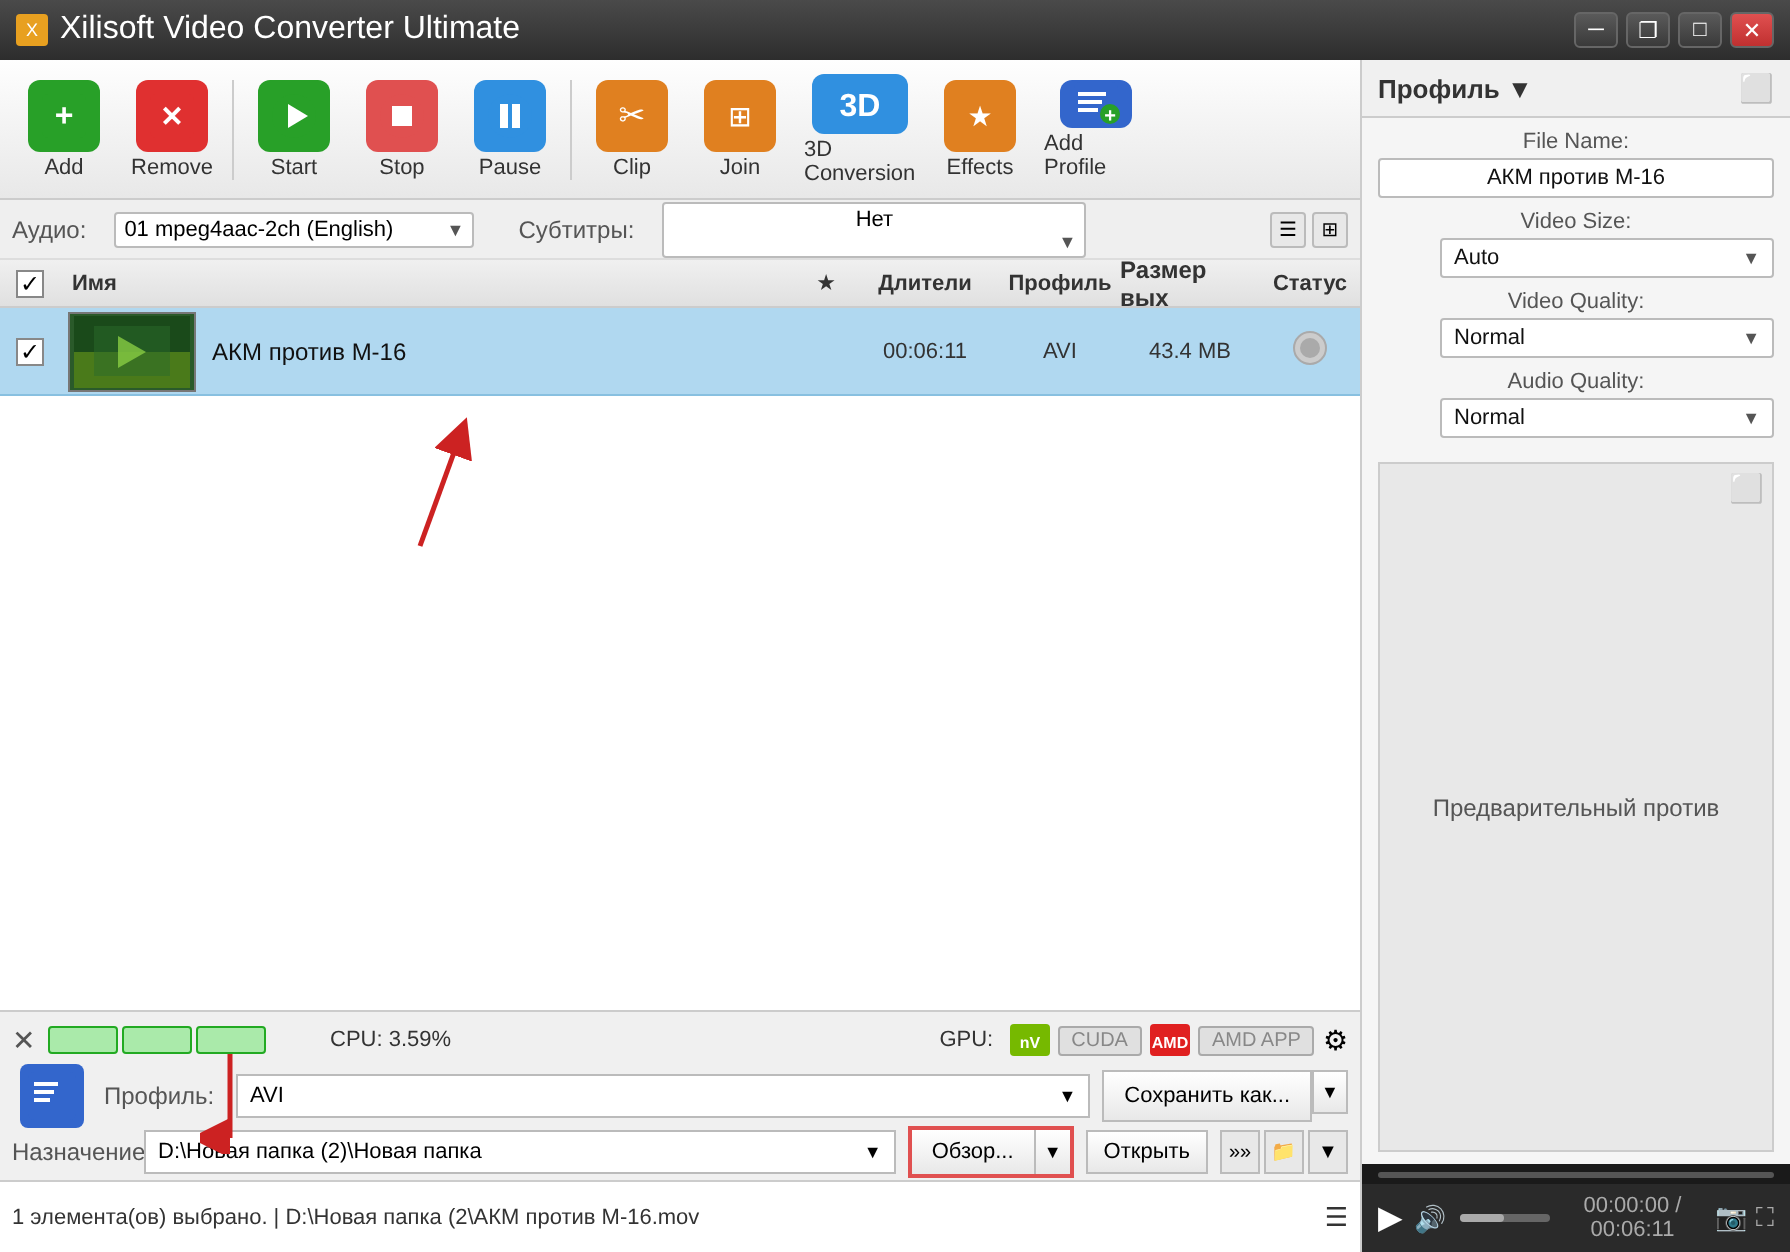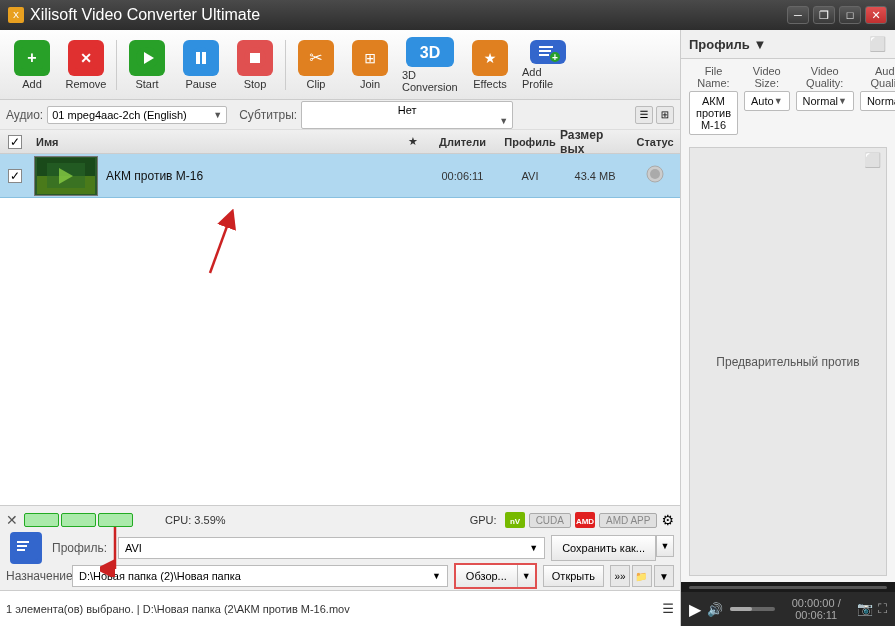--- a/index.html
+++ b/index.html
@@ -27,21 +27,21 @@
     .right-panel { width: 215px; background: #f5f5f5; border-left: 1px solid #ccc; display: flex; flex-direction: column; text-align: center; }
 
     
     .toolbar { background: linear-gradient(to bottom, #fefefe, #e8e8e8); border-bottom: 1px solid #ccc; display: flex; align-items: center; padding: 4px 6px; gap: 2px; height: 70px; }
     .toolbar-btn { display: flex; flex-direction: column; align-items: center; justify-content: center; width: 52px; height: 58px; cursor: pointer; border-radius: 4px; padding: 4px; }
     .toolbar-btn .icon-box { width: 36px; height: 36px; border-radius: 6px; display: flex; align-items: center; justify-content: center; font-size: 18px; margin-bottom: 2px; }
     .toolbar-btn .btn-label { font-size: 11px; color: #333; }
     .toolbar-separator { width: 1px; height: 50px; background: #ccc; margin: 0 2px; }
 
     
-    .audio-bar { display: flex; align-items: center; padding: 4px 6px; background: #efefef; border-bottom: 1px solid #ddd; gap: 4px; height: 30px; }
+    .audio-bar { display: flex; align-items: center; padding: 4px 6px; background: #efefef; border-bottom: 1px solid #ddd; gap: 14px; height: 30px; }
     .audio-bar label { font-size: 12px; color: #555; }
     .combo-box { border: 1px solid #bbb; background: white; border-radius: 2px; padding: 2px 4px; font-size: 11px; display: flex; align-items: center; cursor: pointer; }
     .combo-box-audio { width: 180px; }
     .combo-box-sub { width: 212px; flex-direction: column; }
     .combo-arrow { margin-left: auto; font-size: 9px; color: #555; }
     .list-icons { display: flex; gap: 3px; margin-left: auto; }
     .list-icon { width: 18px; height: 18px; border: 1px solid #bbb; background: #e8e8e8; border-radius: 2px; display: flex; align-items: center; justify-content: center; cursor: pointer; font-size: 10px; }
 
     
     .file-list-container { flex: 1; background: white; overflow: hidden; }
@@ -90,24 +90,24 @@
     .nav-btn { border: 1px solid #bbb; background: #e8e8e8; height: 22px; width: 20px; display: flex; align-items: center; justify-content: center; font-size: 10px; cursor: pointer; }
 
     .status-bar { background: white; border-top: 1px solid #ccc; height: 36px; display: flex; align-items: center; padding: 0 6px; font-size: 11px; color: #333; }
     .status-bar-icons { margin-left: auto; display: flex; gap: 4px; }
 
     
     .right-panel-header { padding: 6px 8px; display: flex; align-items: center; justify-content: space-between; border-bottom: 1px solid #ccc; background: #f0f0f0; }
     .right-panel-title { font-size: 13px; font-weight: bold; color: #333; }
     .right-panel-expand { cursor: pointer; font-size: 14px; color: #555; }
     
-    .right-panel-content { padding: 6px 8px; display: flex; flex-direction: row; gap: 6px; }
+    .right-panel-content { padding: 6px 8px; display: flex; flex-direction: column; gap: 6px; }
     .field-label { font-size: 11px; color: #555; margin-bottom: 2px; }
     .field-value { border: 1px solid #bbb; background: white; padding: 3px 6px; font-size: 11px; color: #111; border-radius: 2px; }
-    .field-combo { border: 1px solid #bbb; background: white; padding: 3px 6px; font-size: 11px; color: #111; border-radius: 2px; display: flex; align-items: center; cursor: pointer; }
+    .field-combo { border: 1px solid #bbb; background: white; padding: 3px 6px; font-size: 11px; color: #111; border-radius: 2px; display: flex; align-items: center; cursor: pointer; margin-left: 31px; }
     .field-combo .combo-arrow { margin-left: auto; }
 
     .preview-section { flex: 1; margin: 6px 8px; border: 1px solid #ccc; background: #e8e8e8; display: flex; align-items: center; justify-content: center; position: relative; min-height: 80px; }
     .preview-label { font-size: 12px; color: #555; }
     .preview-expand { position: absolute; top: 4px; right: 4px; cursor: pointer; font-size: 14px; color: #555; }
 
     
     .player-bar { background: #2a2a2a; height: 34px; display: flex; align-items: center; padding: 0 8px; gap: 6px; }
     .play-btn { color: white; font-size: 16px; cursor: pointer; }
     .volume-icon { color: #aaa; font-size: 13px; cursor: pointer; }
@@ -177,38 +177,38 @@
         <div class="icon-box icon-green">
           <svg width="24" height="24" viewBox="0 0 24 24">
               <circle cx="12" cy="12" r="11" fill="#28a028"></circle>
               <polygon points="9,6 19,12 9,18" fill="white"></polygon>
             </svg>
         </div>
         <span class="btn-label">Start</span>
       </div>
 
       <div class="toolbar-btn">
+        <div class="icon-box" style="background:#e05050">
+          <svg width="24" height="24" viewBox="0 0 24 24">
+              <circle cx="12" cy="12" r="11" fill="#e05050"></circle>
+              <rect x="7" y="7" width="10" height="10" fill="white"></rect>
+            </svg>
+        </div>
+        <span class="btn-label">Stop</span>
+      </div>
+
+      <div class="toolbar-btn">
         <div class="icon-box icon-blue">
           <svg width="24" height="24" viewBox="0 0 24 24">
               <circle cx="12" cy="12" r="11" fill="#3090e0"></circle>
               <rect x="7" y="6" width="4" height="12" fill="white"></rect>
               <rect x="13" y="6" width="4" height="12" fill="white"></rect>
             </svg>
         </div>
         <span class="btn-label">Pause</span>
-      </div>
-
-      <div class="toolbar-btn">
-        <div class="icon-box" style="background:#e05050">
-          <svg width="24" height="24" viewBox="0 0 24 24">
-              <circle cx="12" cy="12" r="11" fill="#e05050"></circle>
-              <rect x="7" y="7" width="10" height="10" fill="white"></rect>
-            </svg>
-        </div>
-        <span class="btn-label">Stop</span>
       </div>
 
       <div class="toolbar-separator"></div>
 
       <div class="toolbar-btn">
         <div class="icon-box icon-orange">
           <svg width="24" height="24" viewBox="0 0 24 24">
               <rect x="1" y="1" width="22" height="22" rx="3" fill="#e08020"></rect>
               <text x="12" y="17" text-anchor="middle" fill="white" font-size="16">✂</text>
             </svg>

